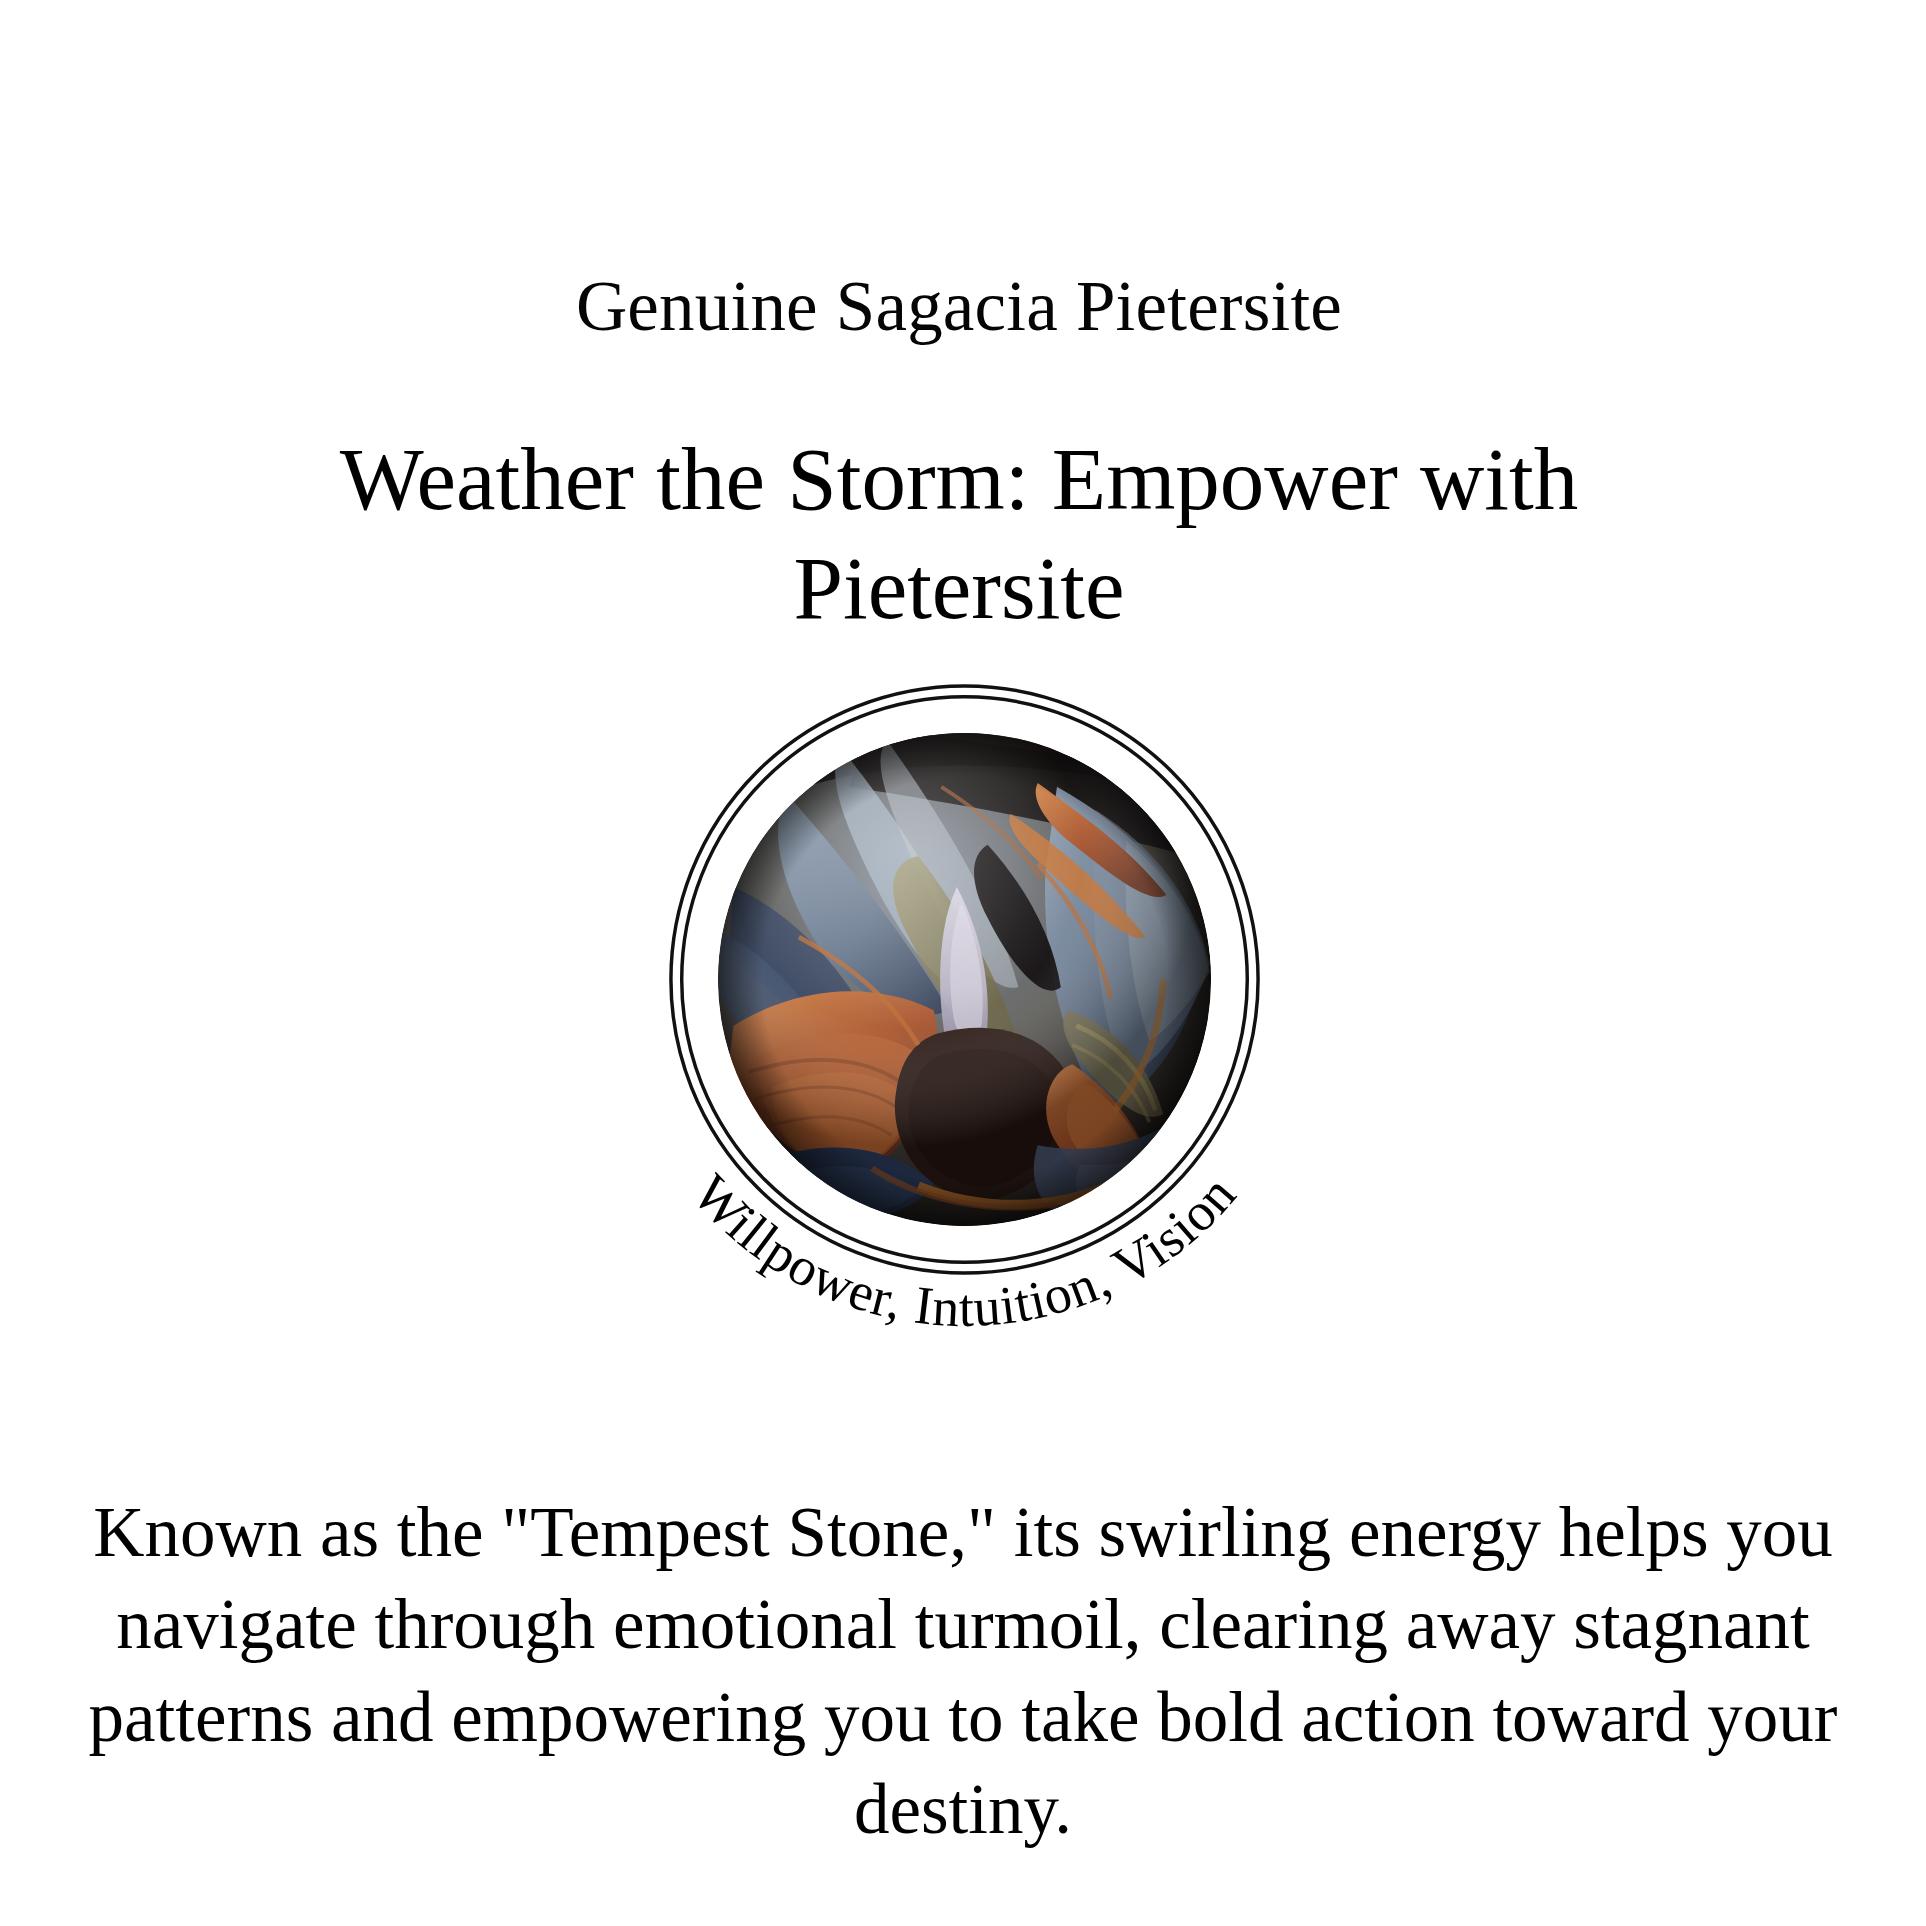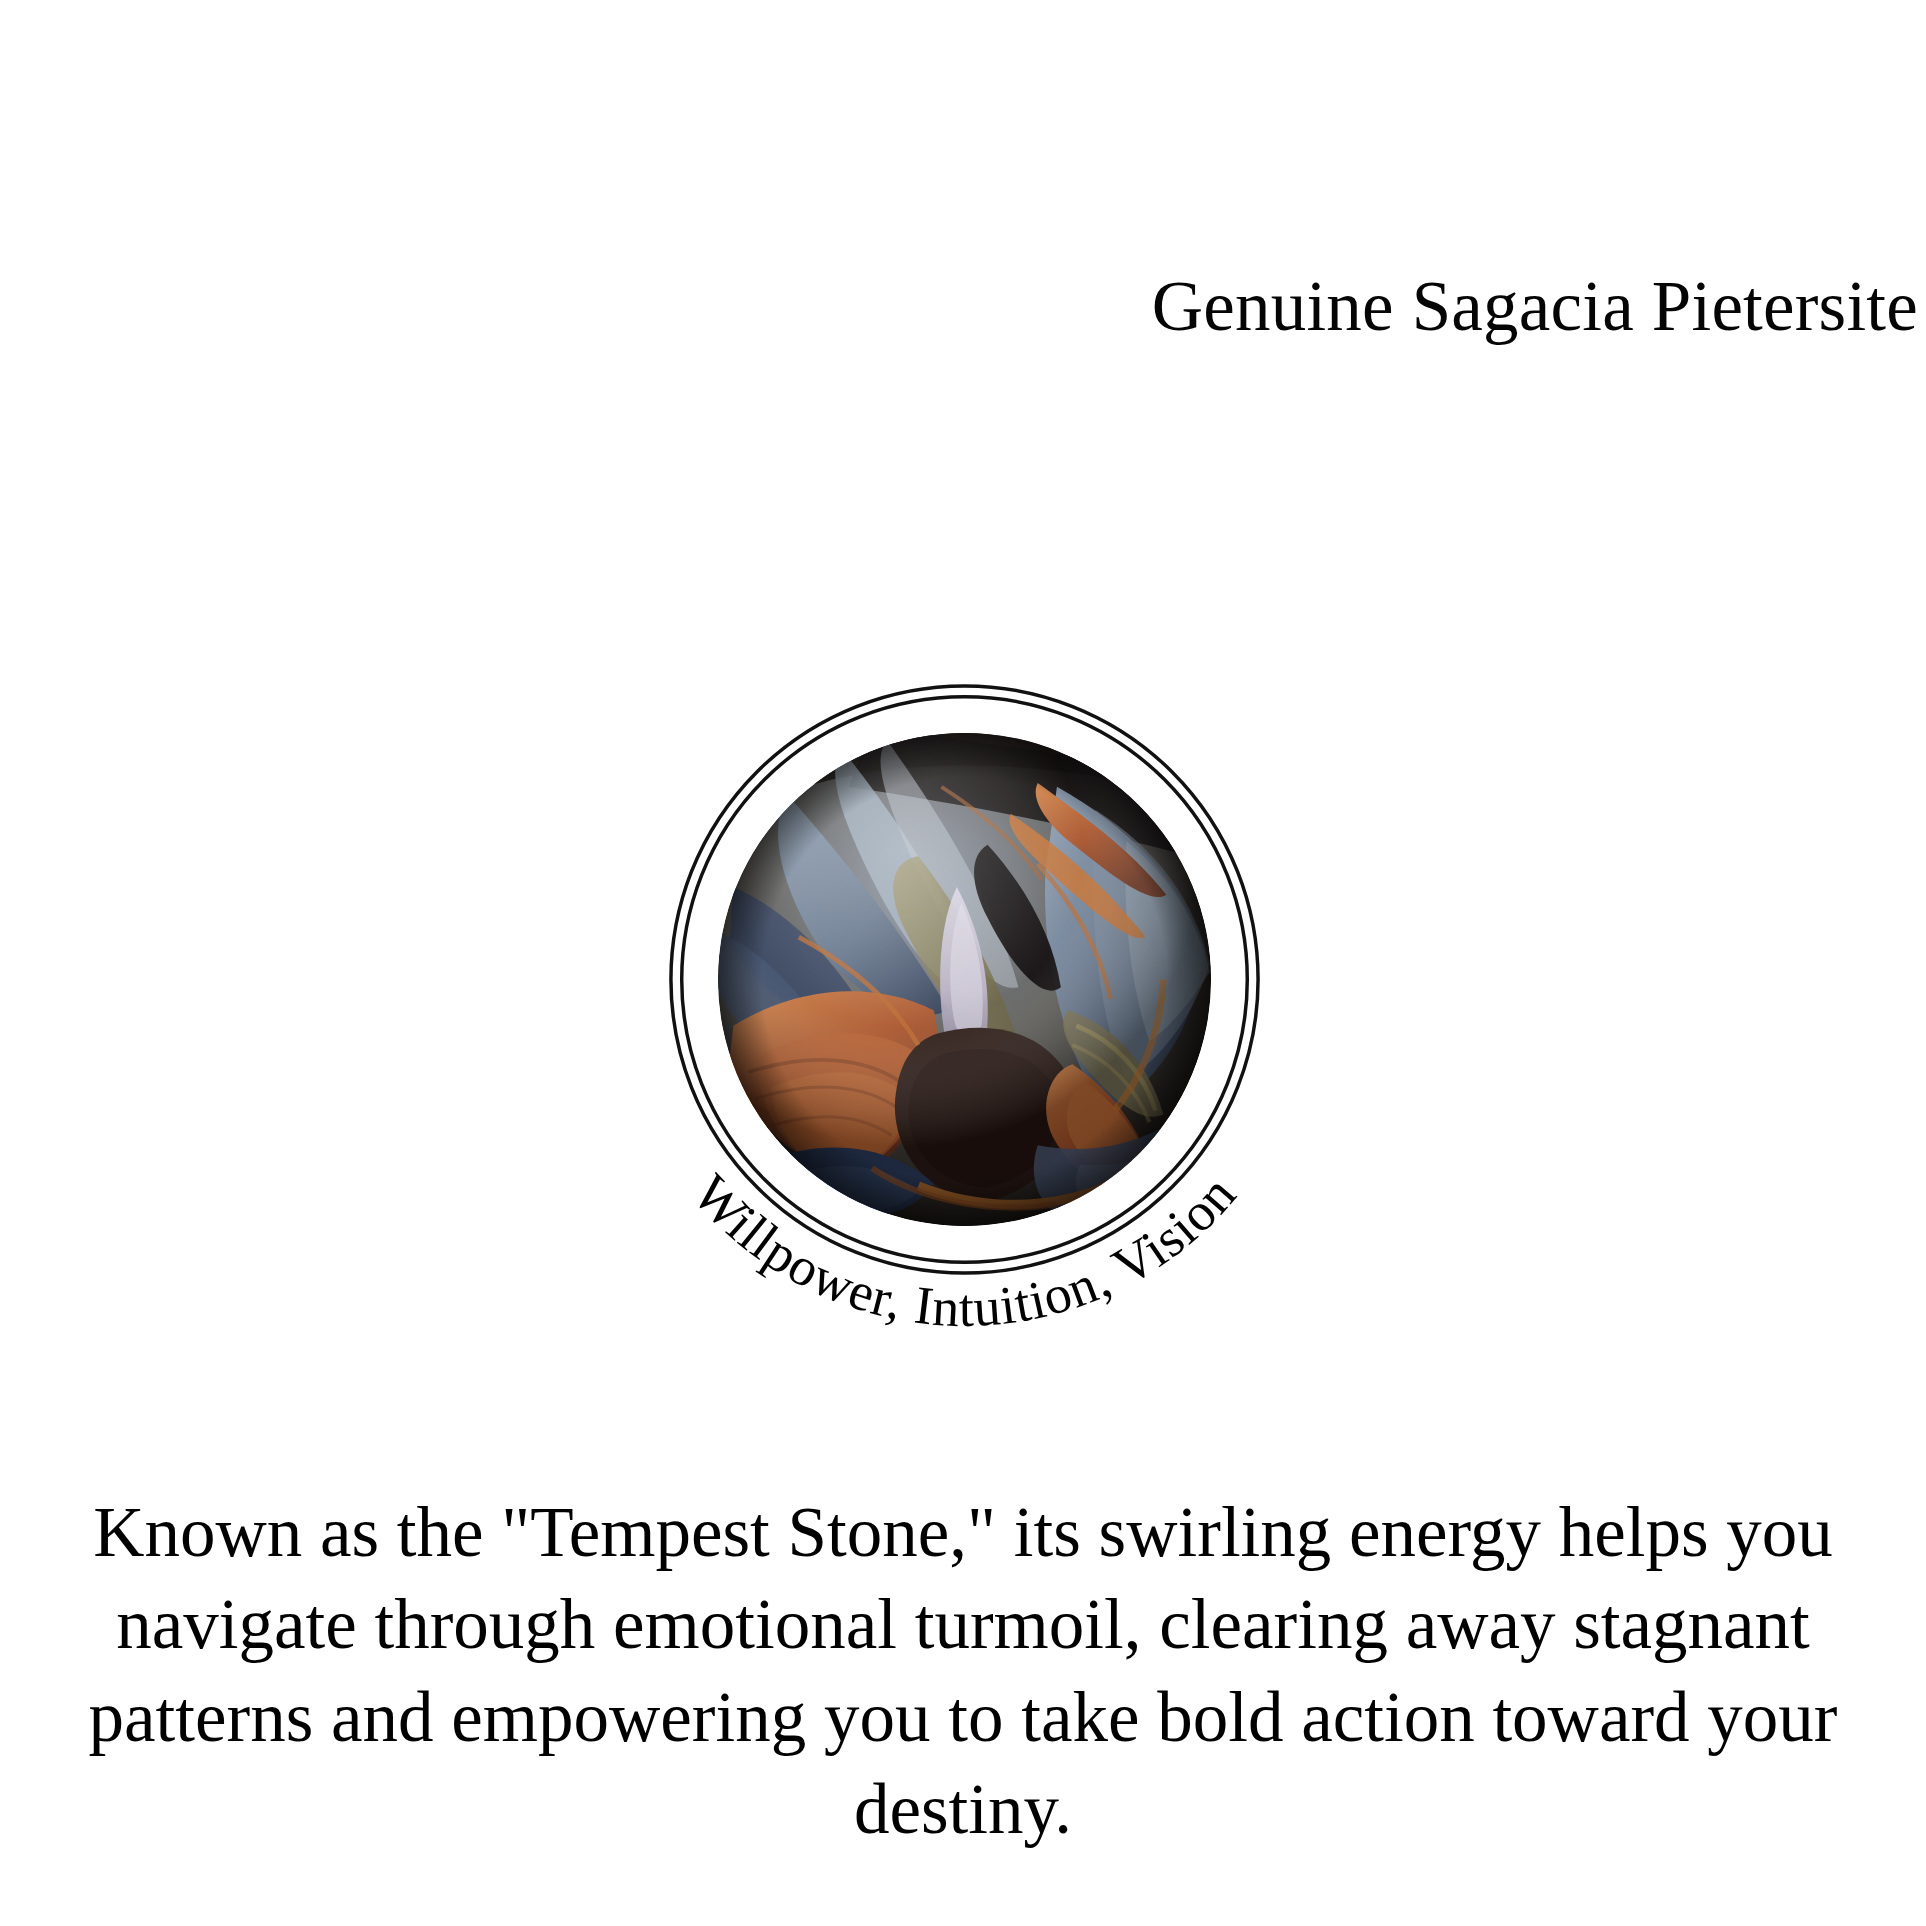--- a/index.html
+++ b/index.html
@@ -20,21 +20,21 @@
     position: absolute;
     inset: 0;
     background: #ffffff;
   }
 
   
   .heading-block {
     position: absolute;
     left: 0;
     right: 8px;
-    text-align: right;
+    text-align: center;
   }
 
   #eyebrow-title {
     top: 271px;
     font-size: 71px;
     line-height: 1.0;
     letter-spacing: 0.2px;
     font-weight: 400;
     color: #050505;
   }
@@ -92,20 +92,21 @@
     font-weight: 400;
   }
 </style>
 </head>
 <body>
 
 <div id="page">
 
   <div class="heading-block" id="eyebrow-title">Genuine Sagacia Pietersite</div>
 
+  <div class="heading-block" id="main-title">Weather the Storm: Empower with Pietersite</div>
 
   <div id="seal">
     <svg id="seal-svg" viewBox="-560 -560 1120 1120">
       <defs>
         <clipPath id="stoneClip">
           <circle cx="0" cy="0" r="320"></circle>
         </clipPath>
 
         <path id="captionArc" d="M -452 60 A 457 457 0 0 0 452 60" fill="none"></path>
 

